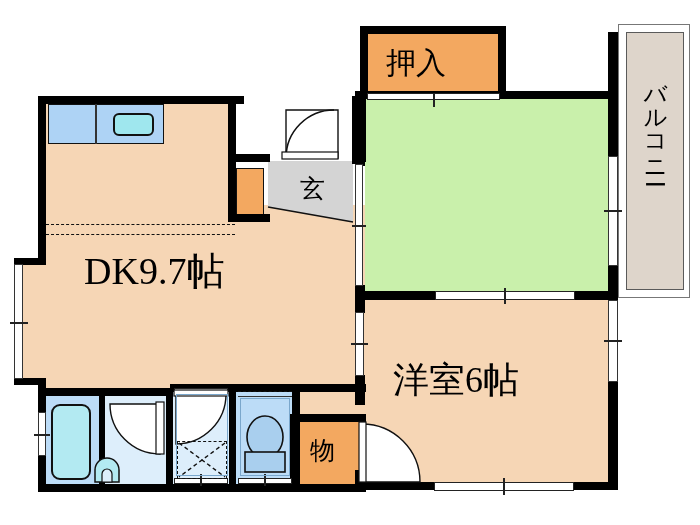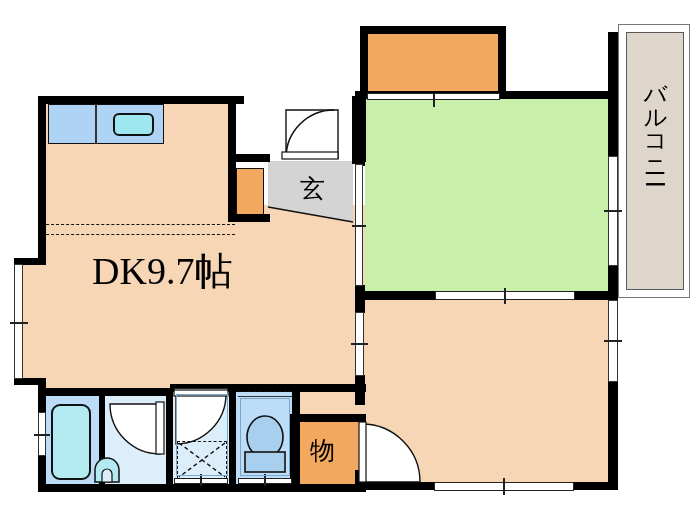--- a/index.html
+++ b/index.html
@@ -249,24 +249,26 @@
     <rect x="245" y="452" width="40" height="20" fill="#a9cfee" stroke="#111111" stroke-width="1.6"></rect>
   </svg>
 
   <div class="thin" style="left:240px; top:398px; width:50px; height:78px; border:1px solid #7aa7cc; background:transparent;"></div>
 
   <div class="thin" style="left:176px; top:394px; width:52px; height:82px; border:1px solid #7aa7cc; background:transparent;"></div>
 
   <div class="dashed-h" style="left:46px; top:224px; width:189px;"></div>
   <div class="dashed-h" style="left:46px; top:234px; width:189px;"></div>
 
-  <div class="label" style="left:92px; top:252px; font-size:38px; font-weight:400;">DK9.7帖</div>
-
-
-
+  <div class="label" style="left:84px; top:252px; font-size:38px; font-weight:400;">DK9.7帖</div>
+
+
+  <div class="label" style="left:393px; top:362px; font-size:36px;">洋室6帖</div>
+
+  <div class="label" style="left:386px; top:48px; font-size:30px;">押入</div>
 
   <div class="label" style="left:300px; top:176px; font-size:25px;">玄</div>
 
   <div class="label" style="left:310px; top:438px; font-size:25px;">物</div>
 
   <div class="label label-v" style="left:644px; top:68px; font-size:23px;">バルコニー</div>
 
 </div>
 
 </body></html>

